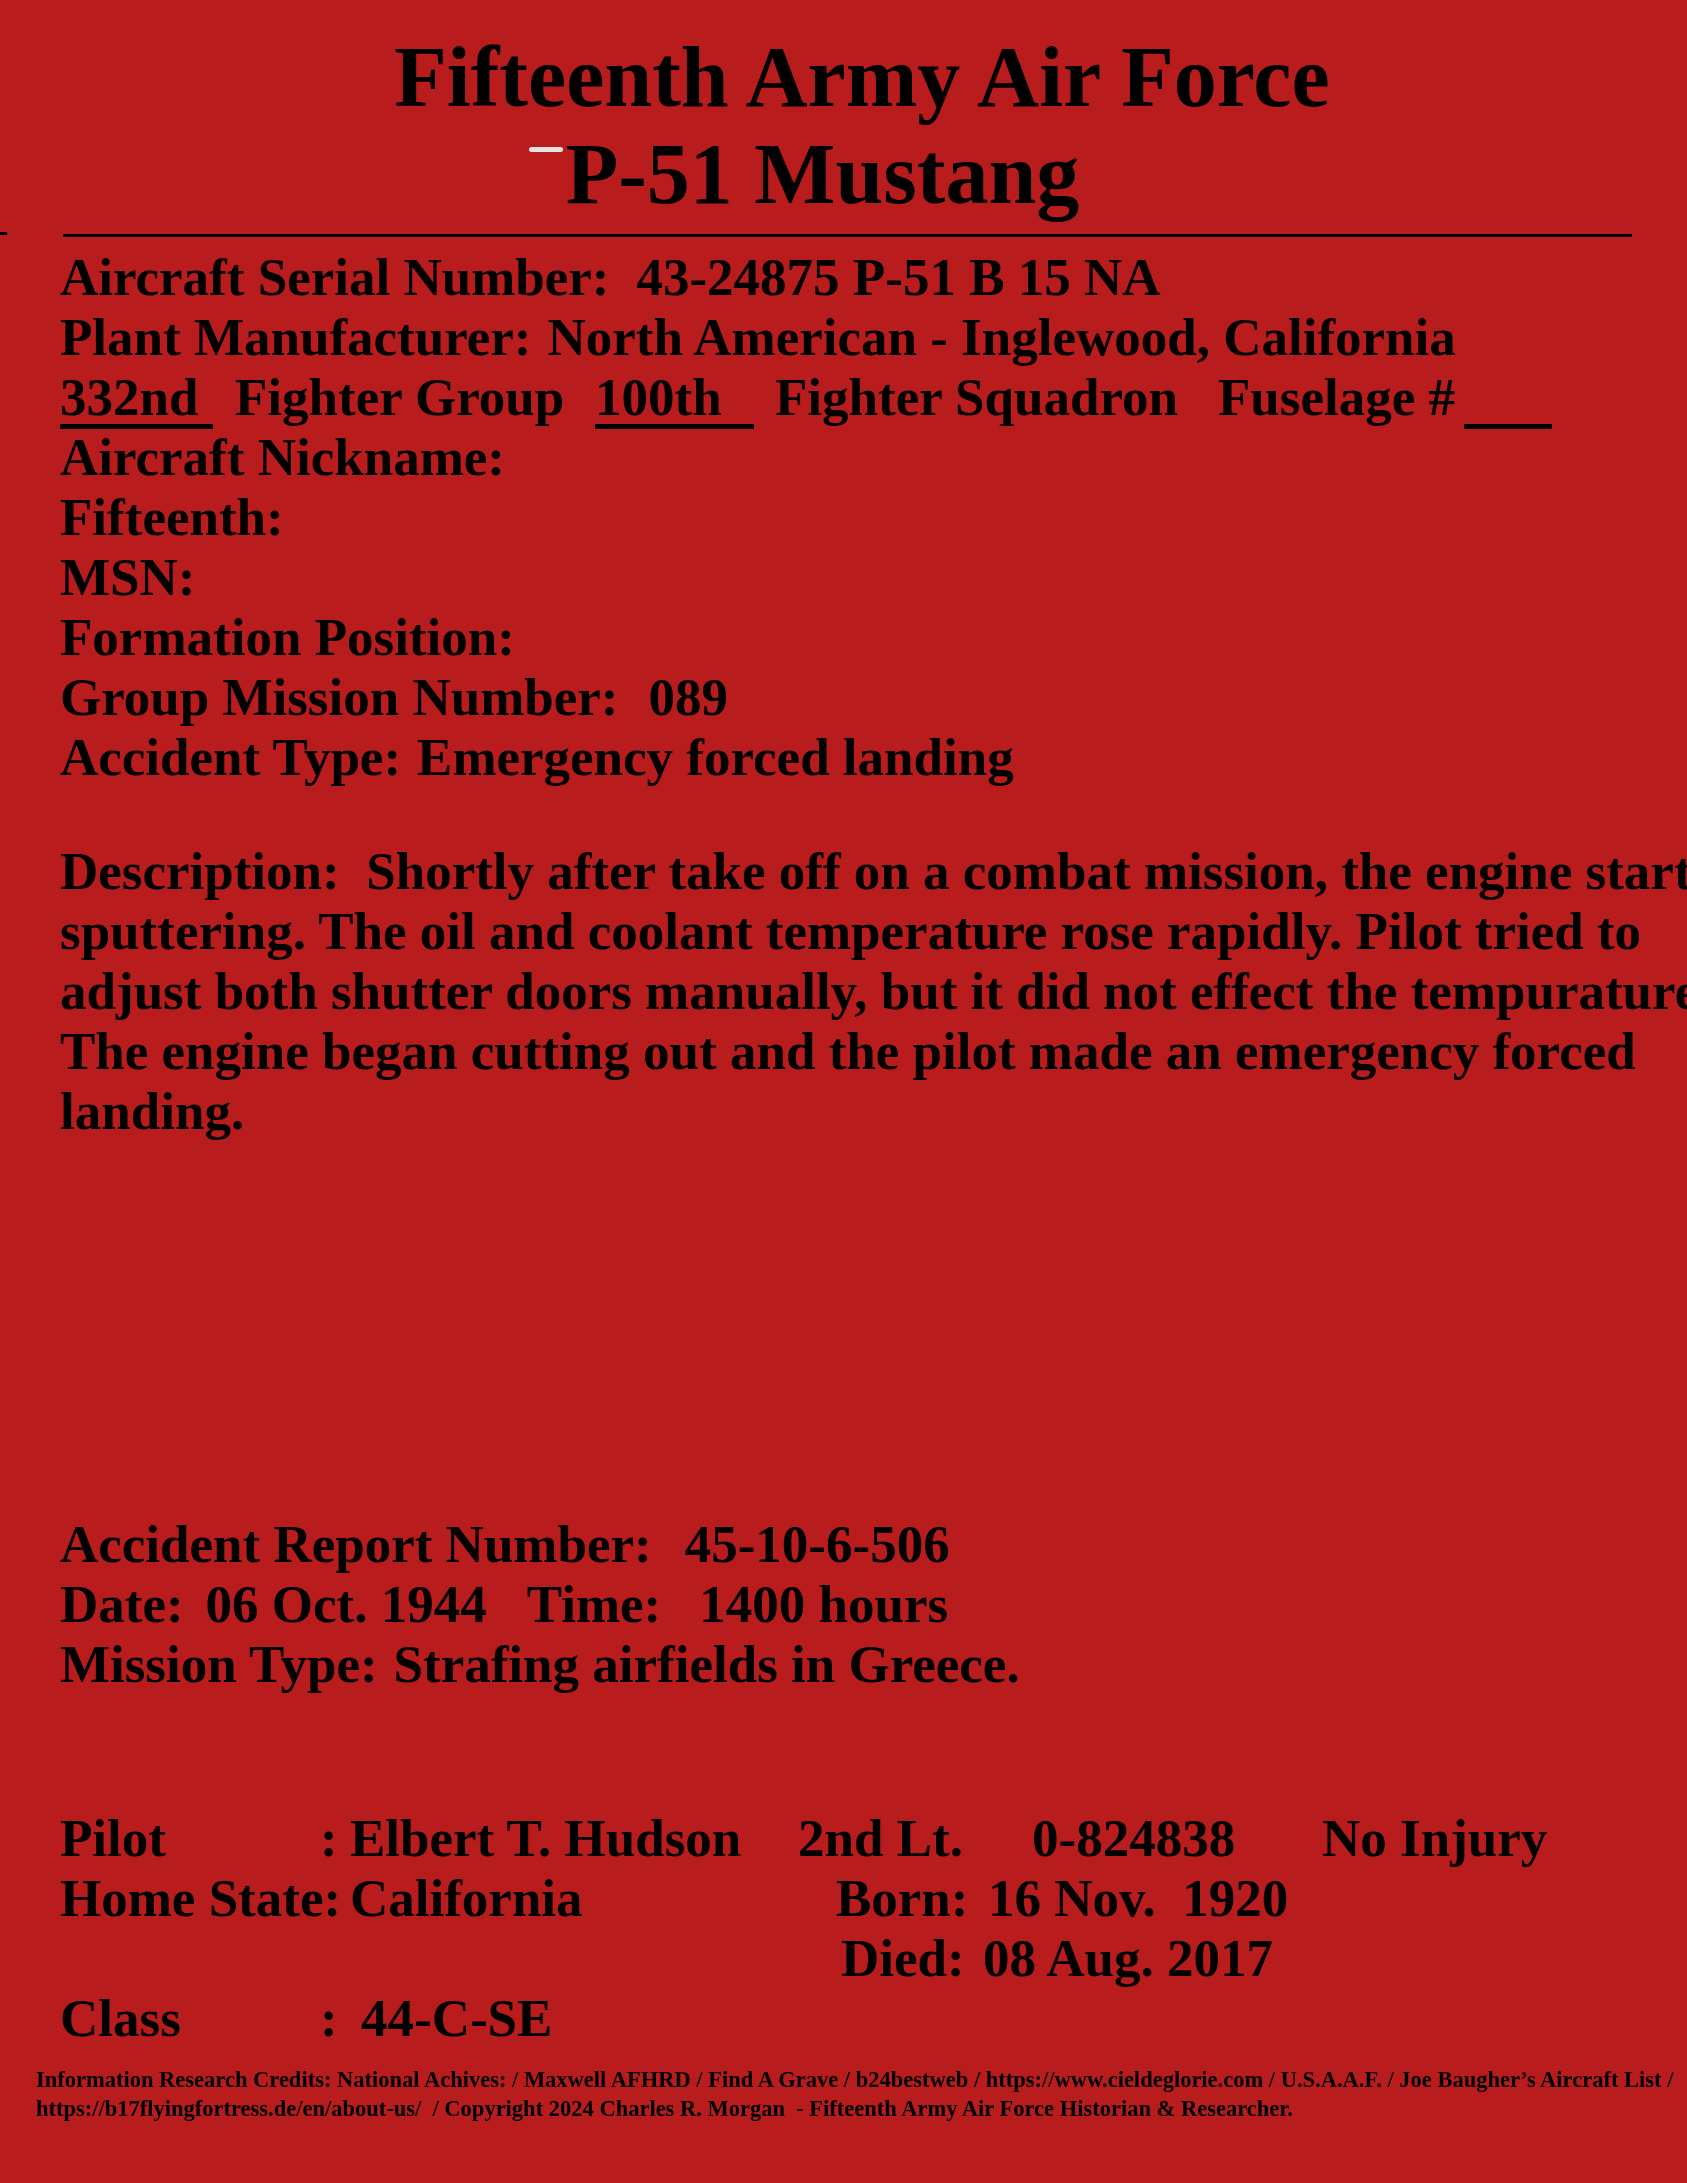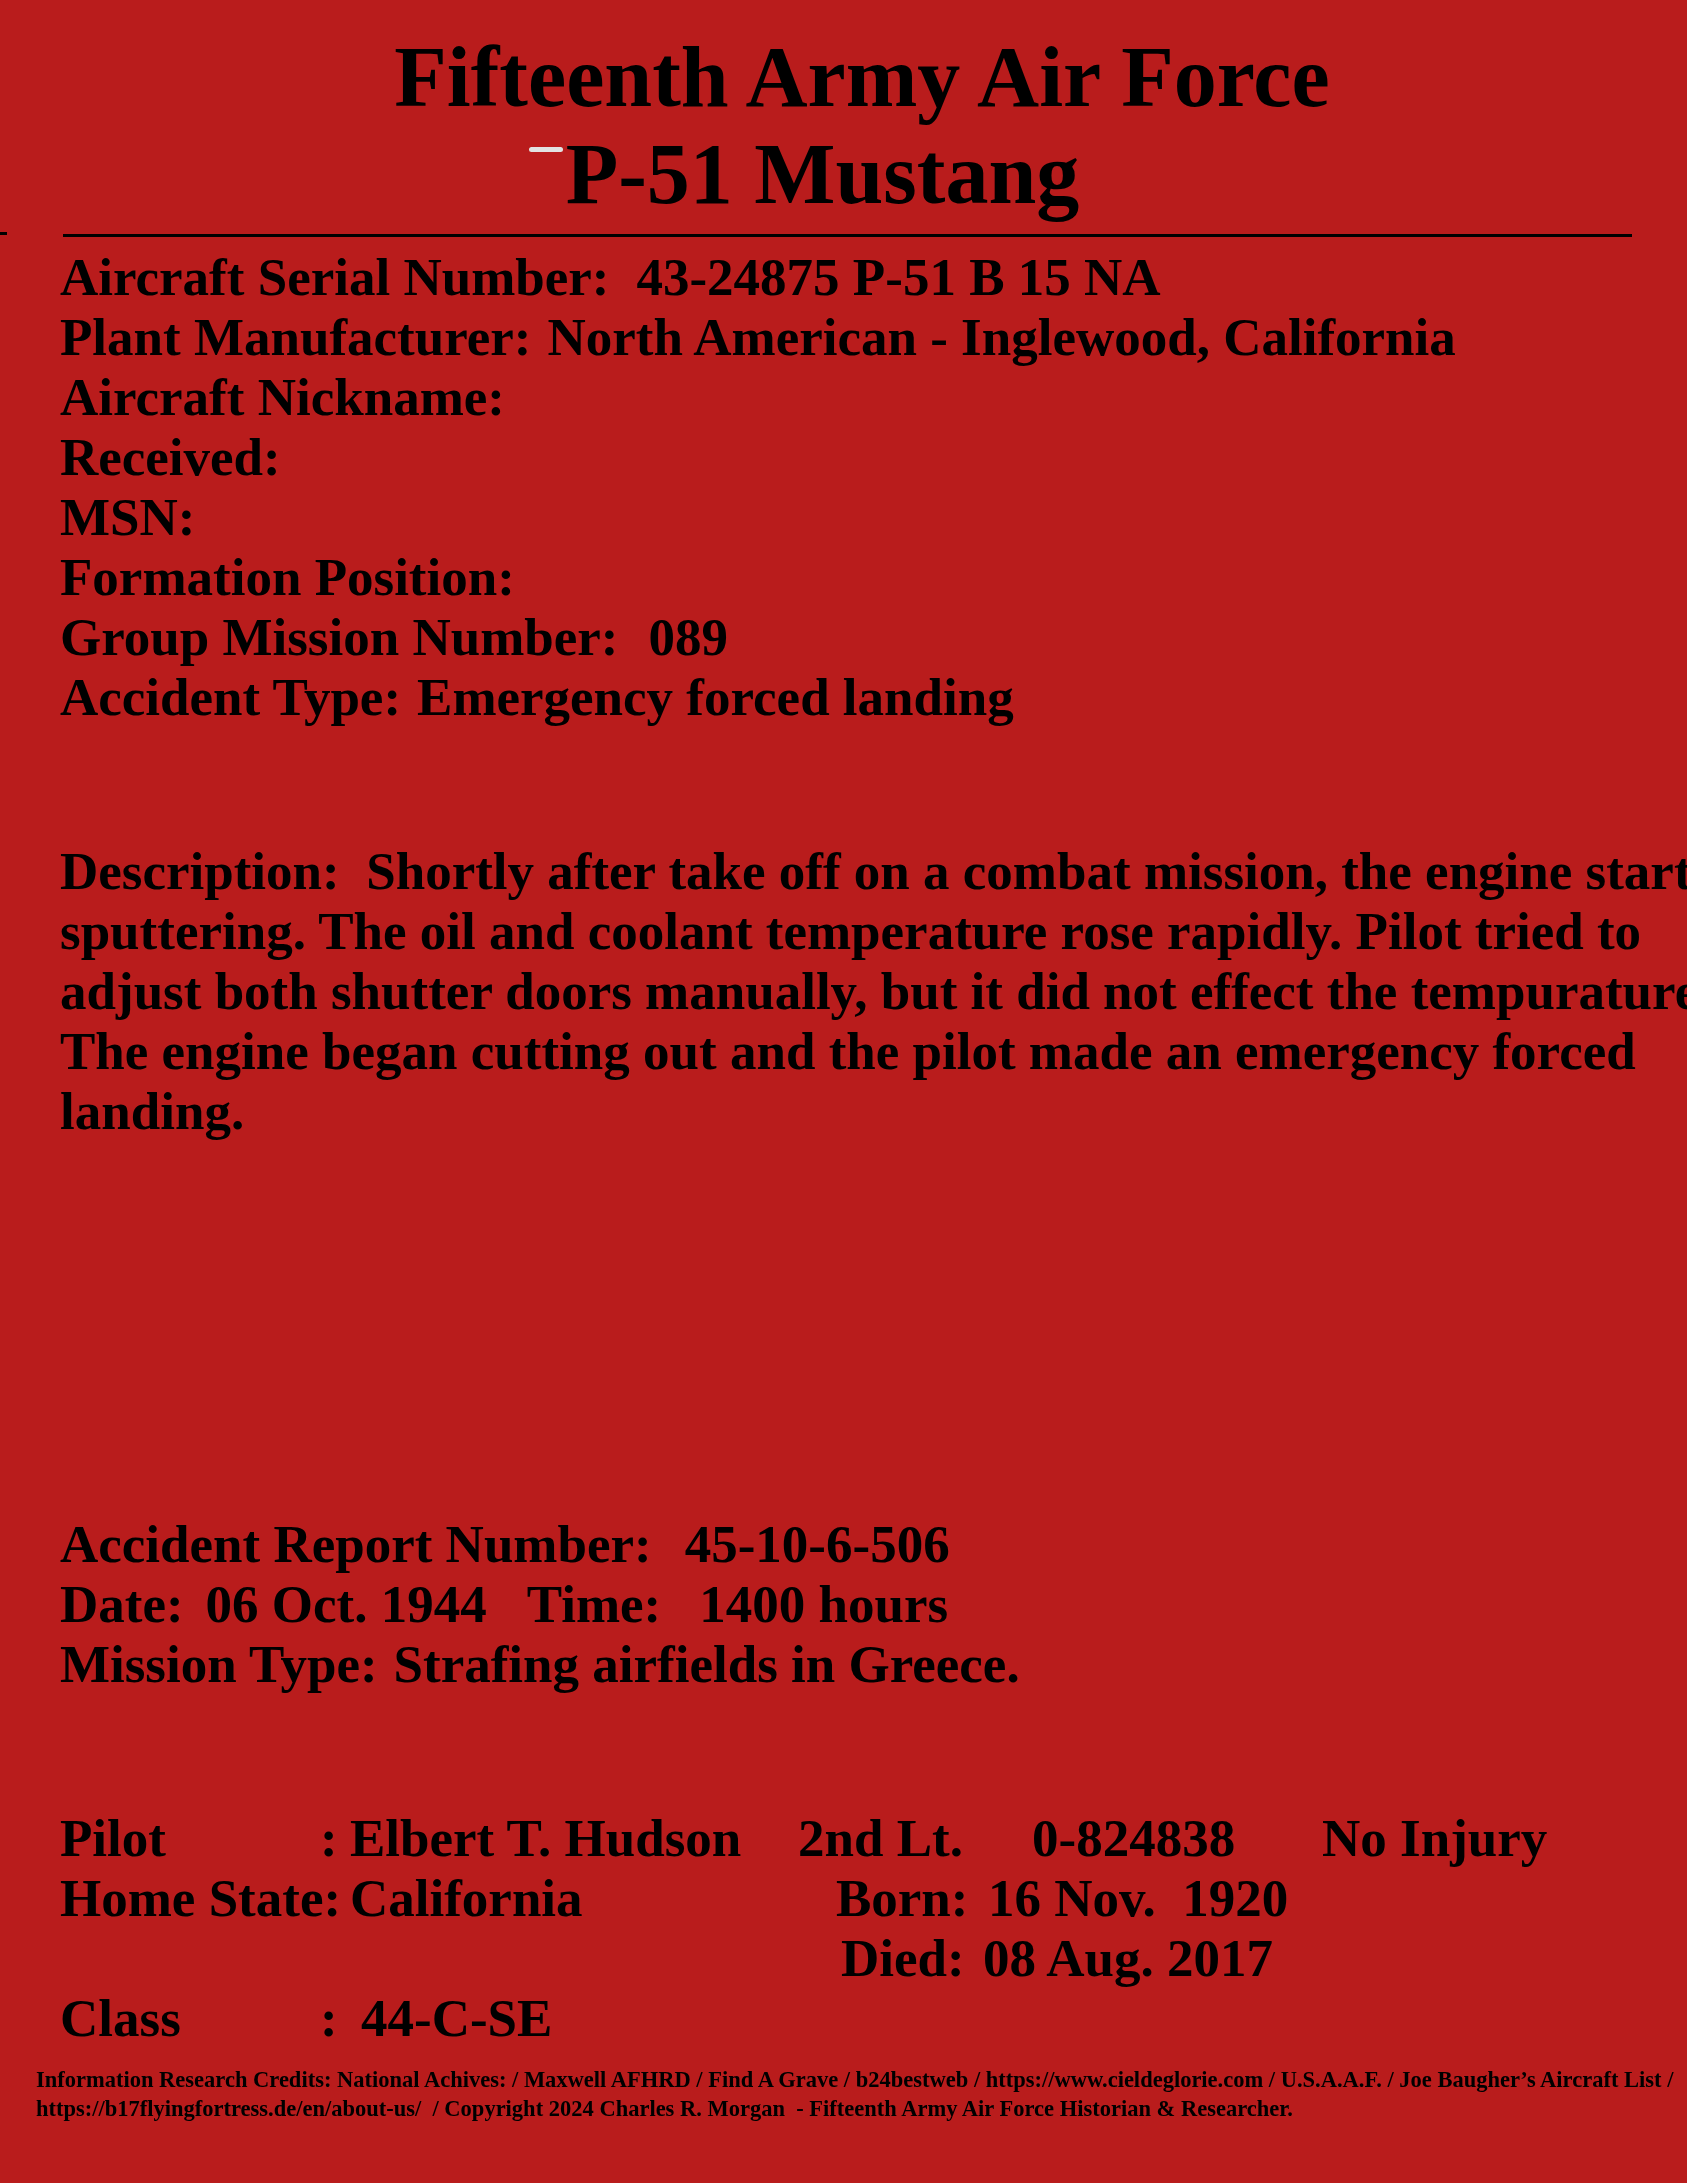--- a/index.html
+++ b/index.html
@@ -124,22 +124,23 @@
     <div class="title-2">P-51 Mustang</div>
   </div>
 
   <div class="artifact"></div>
   <div class="edge-tick"></div>
   <div class="rule"></div>
 
   <div class="block info">
     <div class="row"><span>Aircraft Serial Number:</span><span class="p41">43-24875 P-51 B 15 NA</span></div>
     <div class="row"><span>Plant Manufacturer:</span><span class="p24">North American - Inglewood, California</span></div>
+    <div class="row"><span class="u u-group">332nd</span><span class="sp33"></span><span class="w544">Fighter Group</span><span class="u u-squad">100th</span><span class="sp32"></span><span class="w669">Fighter Squadron</span><span class="ib">Fuselage #</span><span class="u u-blank">&nbsp;</span></div>
     <div class="row"><span>Aircraft Nickname:</span></div>
-    <div class="row"><span>Received:</span></div>
+    <div class="row"><span>Fifteenth:</span></div>
     <div class="row"><span>MSN:</span></div>
     <div class="row"><span>Formation Position:</span></div>
     <div class="row"><span>Group Mission Number:</span><span class="p45">089</span></div>
     <div class="row"><span>Accident Type:</span><span class="p24">Emergency forced landing</span></div>
   </div>
 
   <div class="block desc">
     <div class="row">Description:&nbsp; Shortly after take off on a combat mission, the engine started</div>
     <div class="row">sputtering. The oil and coolant temperature rose rapidly. Pilot tried to</div>
     <div class="row">adjust both shutter doors manually, but it did not effect the tempurature.</div>

